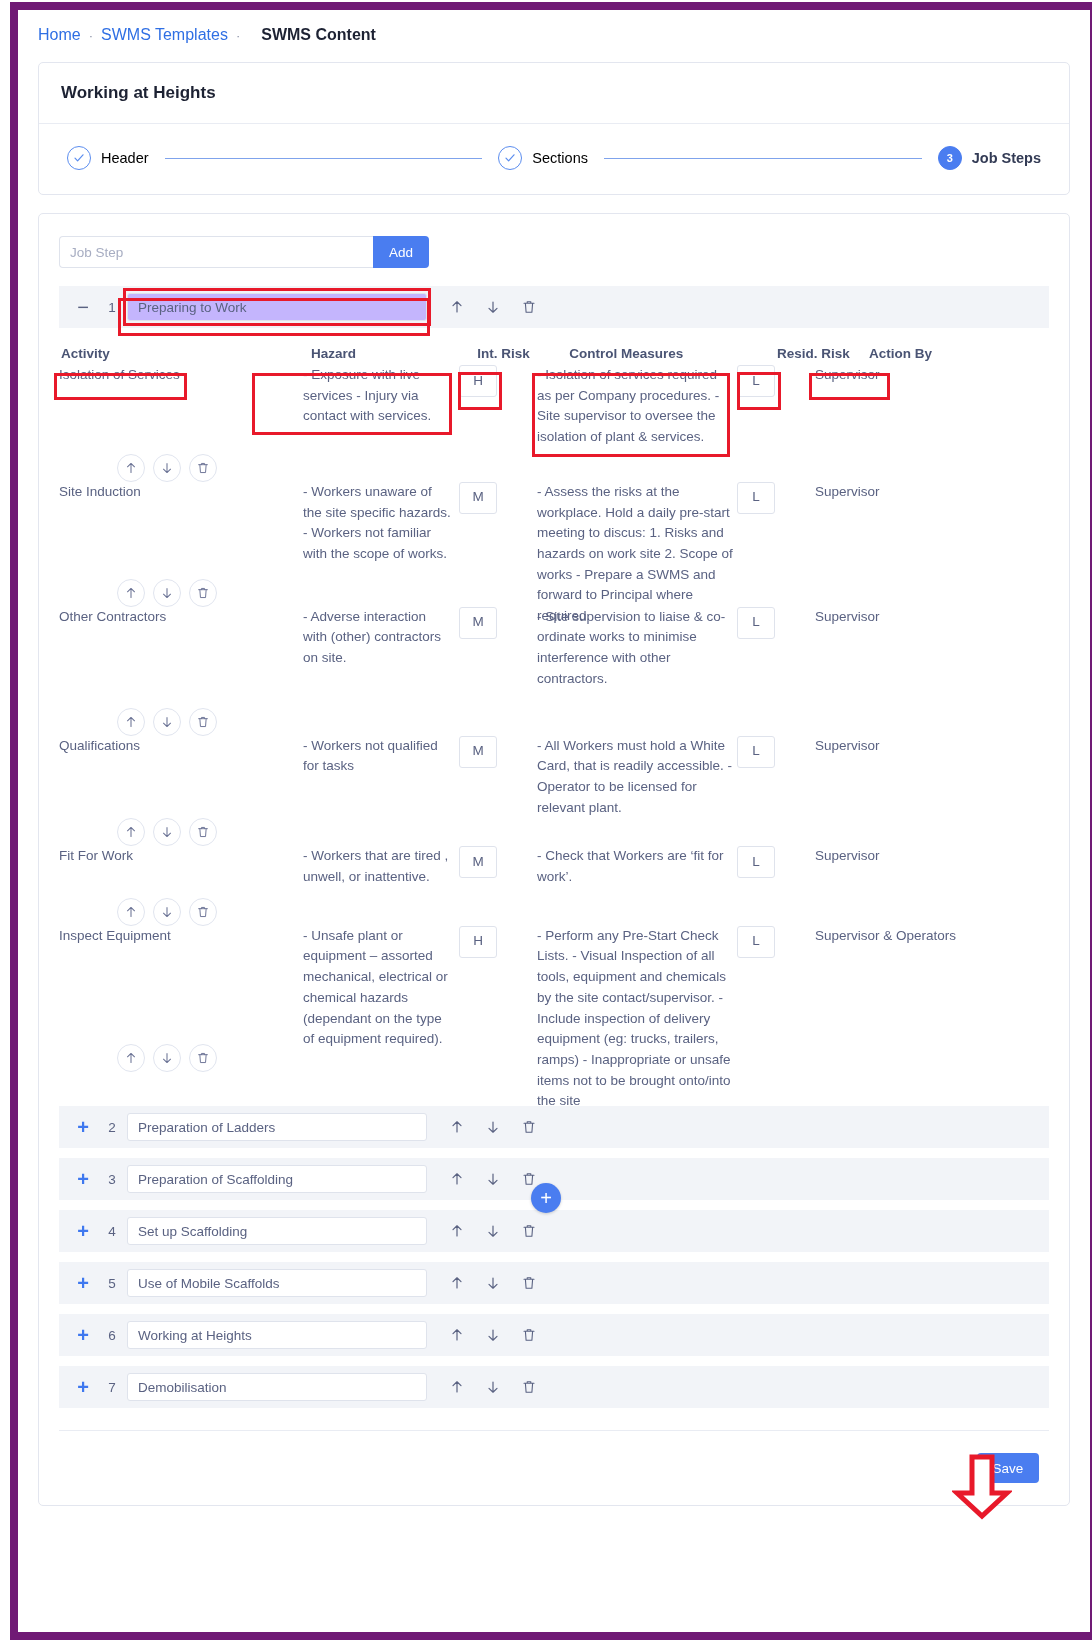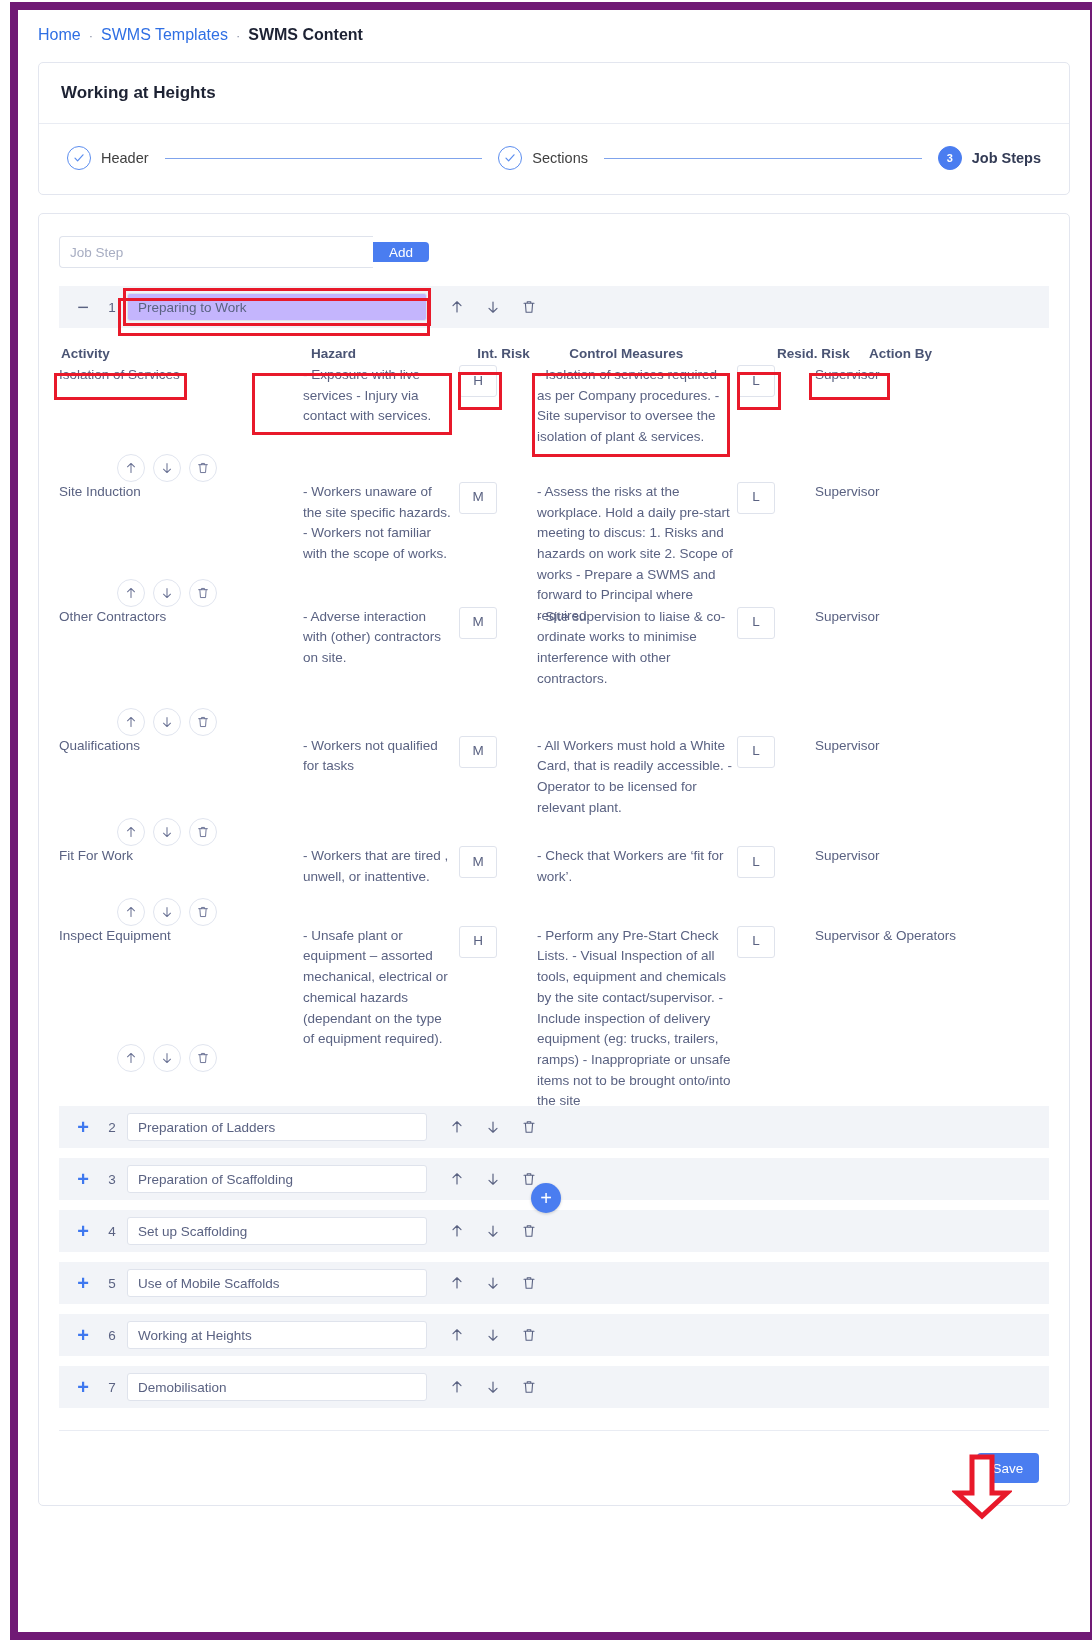--- a/index.html
+++ b/index.html
@@ -23,21 +23,21 @@
   
   .breadcrumb {
     padding: 16px 20px 12px 20px;
     font-size: 16px;
     display:flex;
     align-items:center;
     gap:8px;
   }
   .bc-link { color:#2f6fe4; text-decoration:none; }
   .bc-sep  { color:#8a90a6; font-size:13px; }
-  .bc-current { color:#1d2233; font-weight:bold; }
+  .bc-current { color:#1d2233; font-weight:bold;margin-left:13px; }
 
   
   .card {
     margin: 6px 20px 0 20px;
     border:1px solid #e3e6ef;
     border-radius:5px;
     background:#fff;
   }
   .card-title {
     padding:20px 22px;
@@ -57,21 +57,21 @@
     width:24px; height:24px; border-radius:50%;
     display:flex; align-items:center; justify-content:center;
     border:1.5px solid #5b8def;
     color:#5b8def;
     font-size:11px;
     background:#fff;
   }
   .step-circle.filled {
     background:#4a7df0; border-color:#4a7df0; color:#fff; font-weight:bold;
   }
-  .step-label { font-size:14.5px; color:#404040; }
+  .step-label { font-size:14.5px; color:#000000; }
   .step-label.active { color:#333b55; font-weight:bold; }
   .step-line { flex:1 1 auto; height:1px; background:#7fa3ec; margin:0 16px; }
 
   
   .body-card {
     margin: 18px 20px 0 20px;
     border:1px solid #e3e6ef;
     border-radius:5px;
     background:#fff;
     padding: 22px 20px 16px 20px;
@@ -85,21 +85,21 @@
     border-right:none;
     border-radius:4px 0 0 4px;
     padding:0 10px;
     font-size:13.5px;
     color:#5a6282;
     font-family:"Liberation Sans", sans-serif;
     outline:none;
   }
   .addbar input::placeholder { color:#a7adc2; }
   .addbar button {
-    width:56px; height:20px;
+    width:56px; height:32px;
     background:#4a7df0;
     color:#fff;
     border:none;
     border-radius:0 4px 4px 0;
     font-size:13.5px;
     cursor:pointer;
     font-family:"Liberation Sans", sans-serif;
   }
 
   

